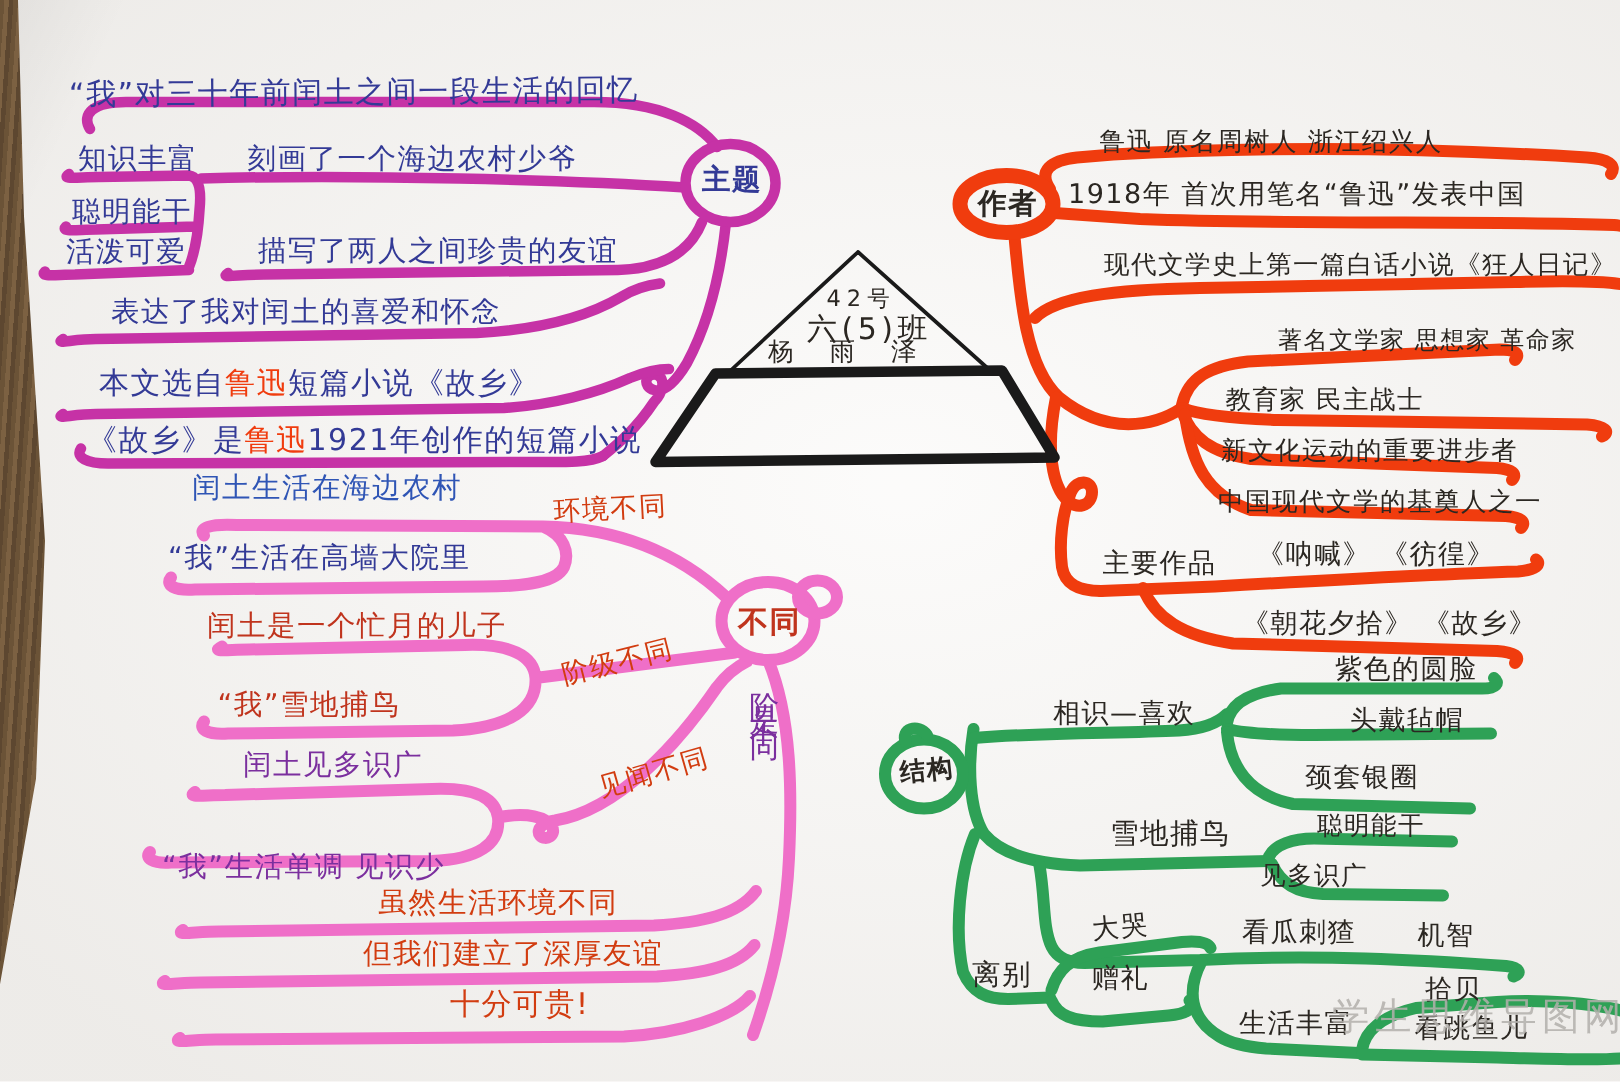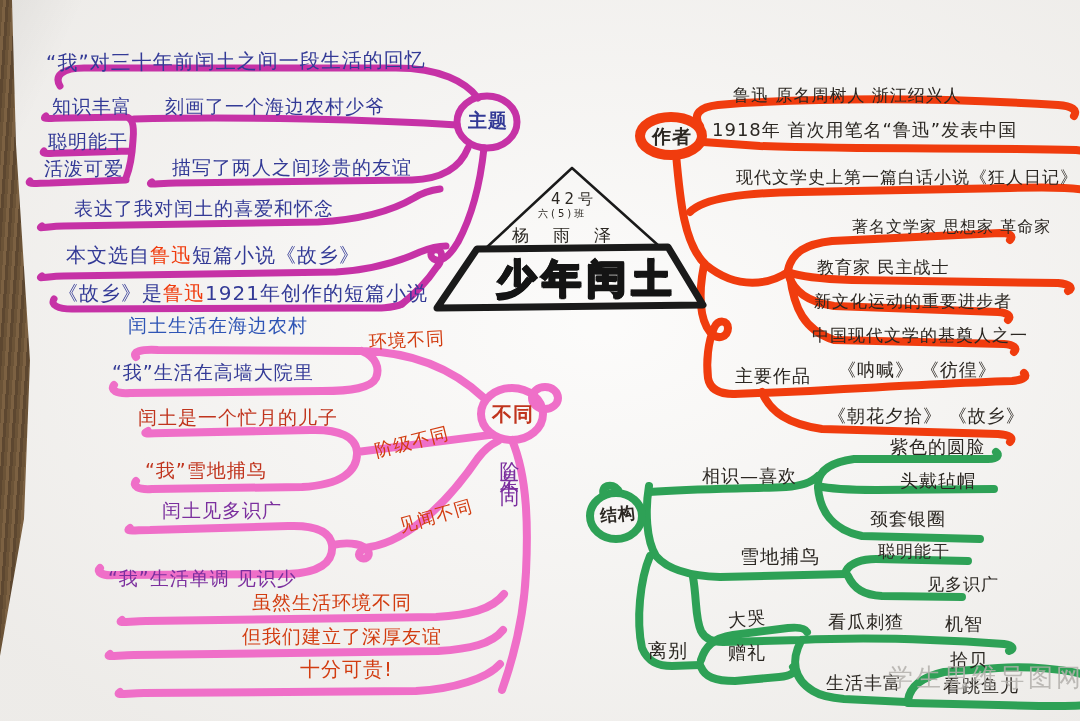--- a/index.html
+++ b/index.html
@@ -140,30 +140,29 @@
   <div class="t c-lab" style="left:242px;top:626px;font-size:19px;">但我们建立了深厚友谊</div>
   <div class="t c-lab" style="left:300px;top:658px;font-size:20px;">十分可贵!</div>
   <div class="t c-red" style="left:492px;top:403px;font-size:20px;font-weight:bold;">不同</div>
 
   <div class="t c-blk" style="left:702px;top:466px;font-size:18px;">相识—喜欢</div>
   <div class="t c-blk" style="left:890px;top:437px;font-size:18px;">紫色的圆脸</div>
   <div class="t c-blk" style="left:868px;top:471px;font-size:18px;margin-left:32px;">头戴毡帽</div>
   <div class="t c-blk" style="left:870px;top:509px;font-size:18px;">颈套银圈</div>
   <div class="t c-blk" style="left:740px;top:546px;font-size:19px;">雪地捕鸟</div>
   <div class="t c-blk" style="left:878px;top:542px;font-size:17px;">聪明能干</div>
-  <div class="t c-blk" style="left:927px;top:575px;font-size:17px;">见多识广</div>
+  <div class="t c-blk" style="left:840px;top:575px;font-size:17px;">见多识广</div>
   <div class="t c-blk" style="left:828px;top:612px;font-size:18px;">看瓜刺猹</div>
   <div class="t c-blk" style="left:945px;top:614px;font-size:18px;">机智</div>
   <div class="t c-blk" style="left:648px;top:640px;font-size:19px;">离别</div>
   <div class="t c-blk" style="left:728px;top:609px;font-size:18px;transform:rotate(-5deg);">大哭</div>
   <div class="t c-blk" style="left:728px;top:643px;font-size:18px;">赠礼</div>
   <div class="t c-blk" style="left:826px;top:673px;font-size:18px;">生活丰富</div>
   <div class="t c-blk" style="left:950px;top:650px;font-size:18px;">拾贝</div>
   <div class="t c-blk" style="left:943px;top:676px;font-size:18px;">看跳鱼儿</div>
   <div class="t c-blk" style="left:600px;top:505px;font-size:17px;font-weight:bold;transform:rotate(-6deg);">结构</div>
 
   <div class="t c-blk" style="left:551px;top:191px;font-size:15px;letter-spacing:4px;">42号</div>
-  <div class="t c-blk" style="left:538px;top:208px;font-size:10px;letter-spacing:3px;">六(5)班</div>
+  <div class="t c-blk" style="left:538px;top:208px;font-size:20px;letter-spacing:3px;">六(5)班</div>
   <div class="t c-blk" style="left:512px;top:226px;font-size:17px;letter-spacing:24px;">杨雨泽</div>
-  <div class="t big-title" style="left:497px;top:257px;">少年闰土</div>
 
   <div class="t wm" style="left:888px;top:664px;">学生思维导图网</div>
 </div>
 
 </body></html>

